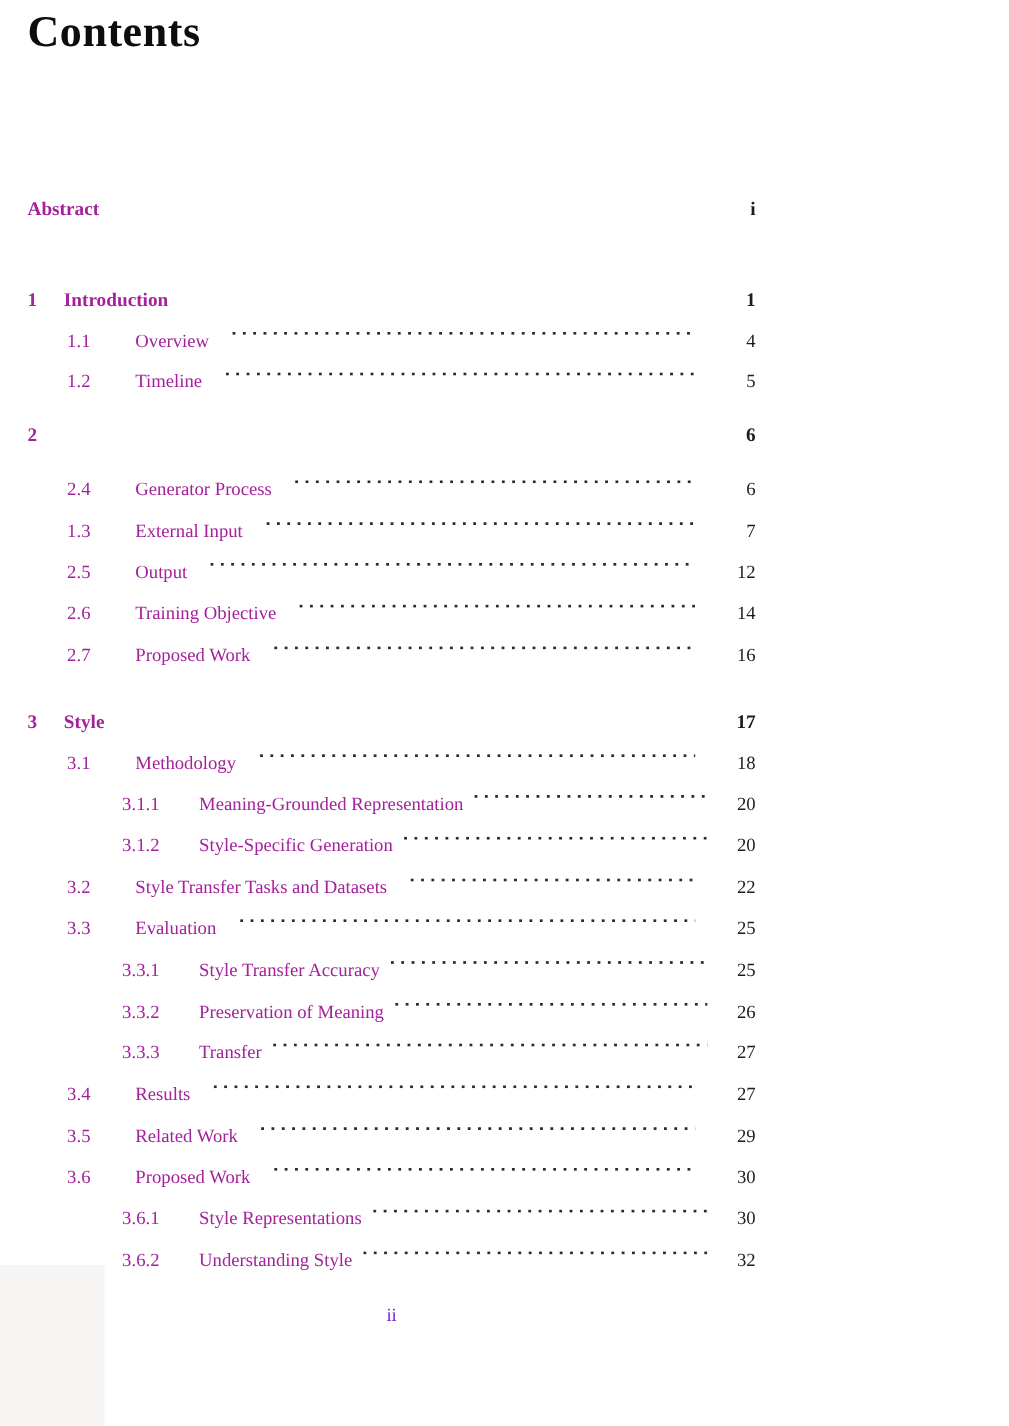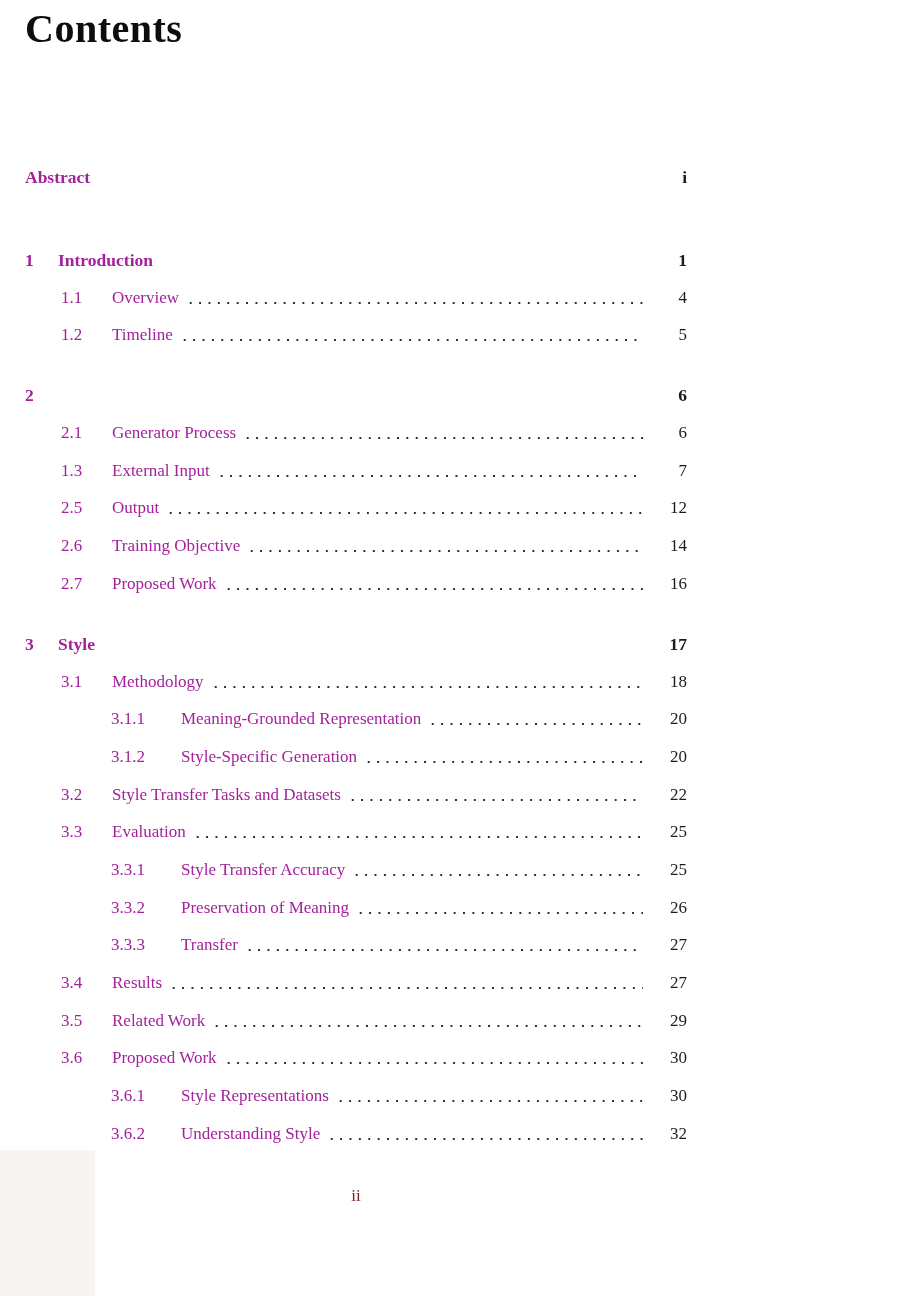--- a/index.html
+++ b/index.html
@@ -24,43 +24,43 @@
   .doc-title {
     font-size:40px; line-height:46px; font-weight:bold;
     color:#0d0d0d; margin:0; letter-spacing:0.5px;
   }
   .toc { margin-top:113px; }
   .row {
     display:flex; align-items:baseline;
     height:24px; line-height:24px; font-size:17px;
   }
   .row .num  { flex:none; color:var(--link); }
-  .row .title{ flex:none; white-space:nowrap; color:var(--link); }
+  .row .title{ flex:none; white-space:nowrap; color:var(--link);margin-top:12px; }
   .leader {
     flex:1 1 auto; height:24px; align-self:flex-end;
     margin:0 10px 0 7px;
     background-image:radial-gradient(circle, #2b2b2b 1.25px, transparent 1.5px);
     background-size:9.4px 4px;
     background-repeat:repeat-x;
     background-position:left bottom 5px;
   }
   .page-num { flex:none; min-width:34px; text-align:right; color:#1c1c1c; }
 
   .row.front, .row.chapter { font-weight:bold; font-size:17.5px; }
   .row.front .leader, .row.chapter .leader { background:none; }
   .row.chapter { margin-top:36px; }
   .row.front + .row.chapter { margin-top:59px; }
   .row.chapter .num { width:33px; }
-  .row.section { margin-top:13.7px; padding-left:36px; }
+  .row.section { margin-top:13.7px; padding-left:36px;gap:11px; }
   .row.section .num { width:51px; }
   .row.subsection { margin-top:13.7px; padding-left:86px; }
   .row.subsection .num { width:70px; }
 
   .footer {
-    margin-top:40px; text-align:center; font-size:17px; color:#7f1d1d;
+    margin-top:40px; text-align:center; font-size:17px; color:#6d28d9;
   }
 </style>
 </head>
 <body>
 
 <div class="edge-shade"></div>
 
 <div class="page">
   <h1 class="doc-title">Contents</h1>
 
@@ -88,21 +88,21 @@
     <span class="title">Timeline</span>
     <span class="leader"></span>
     <span class="page-num">5</span>
   </div>
       <div class="row chapter">
     <span class="num">2</span>
     <span class="leader"></span>
     <span class="page-num">6</span>
   </div>
       <div class="row section">
-    <span class="num">2.1</span>
+    <span class="num">2.4</span>
     <span class="title">Generator Process</span>
     <span class="leader"></span>
     <span class="page-num">6</span>
   </div>
       <div class="row section">
     <span class="num">1.3</span>
     <span class="title">External Input</span>
     <span class="leader"></span>
     <span class="page-num">7</span>
   </div>

